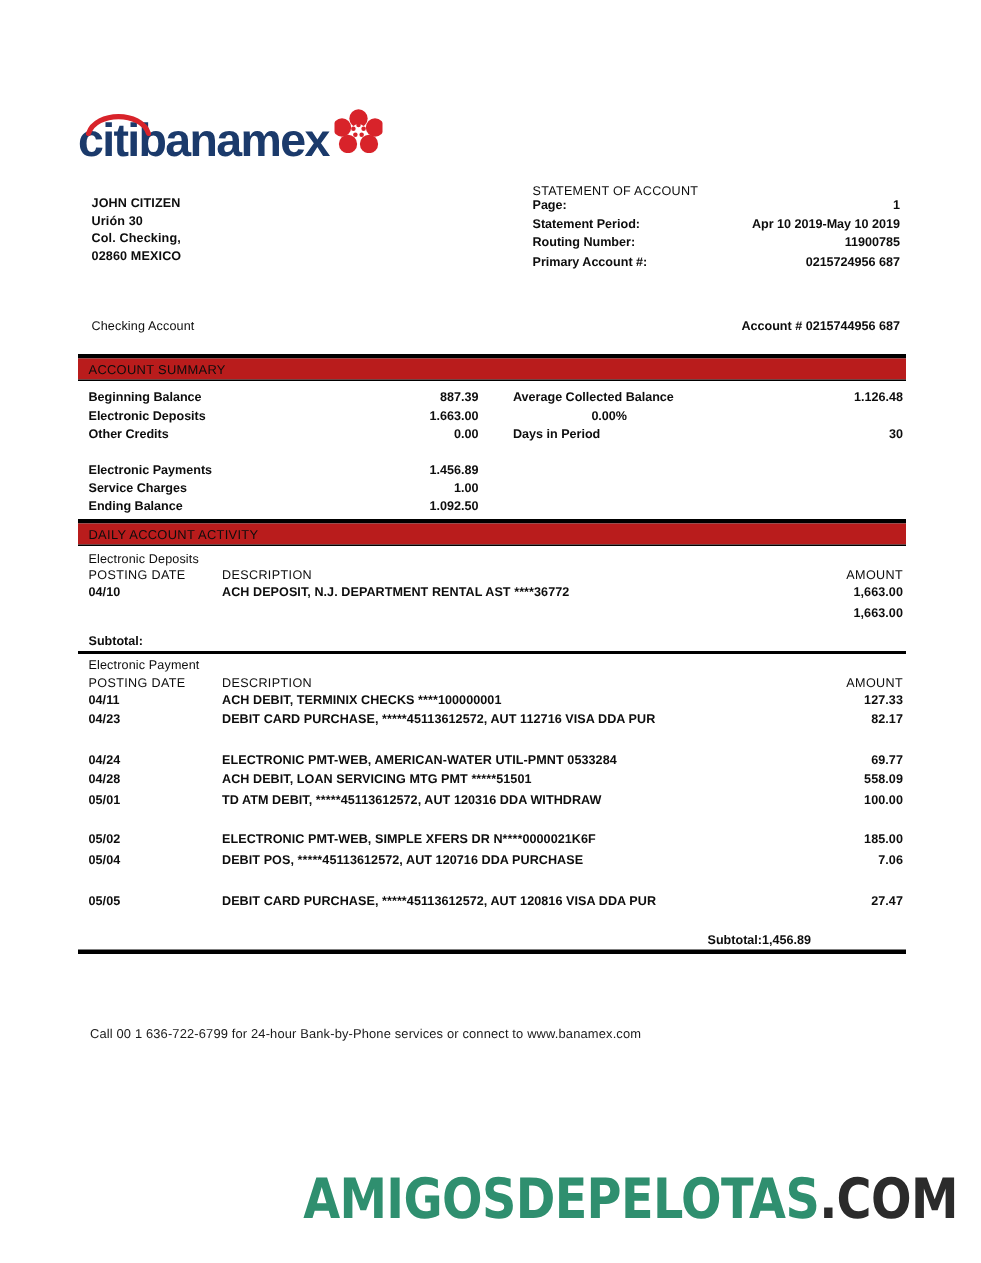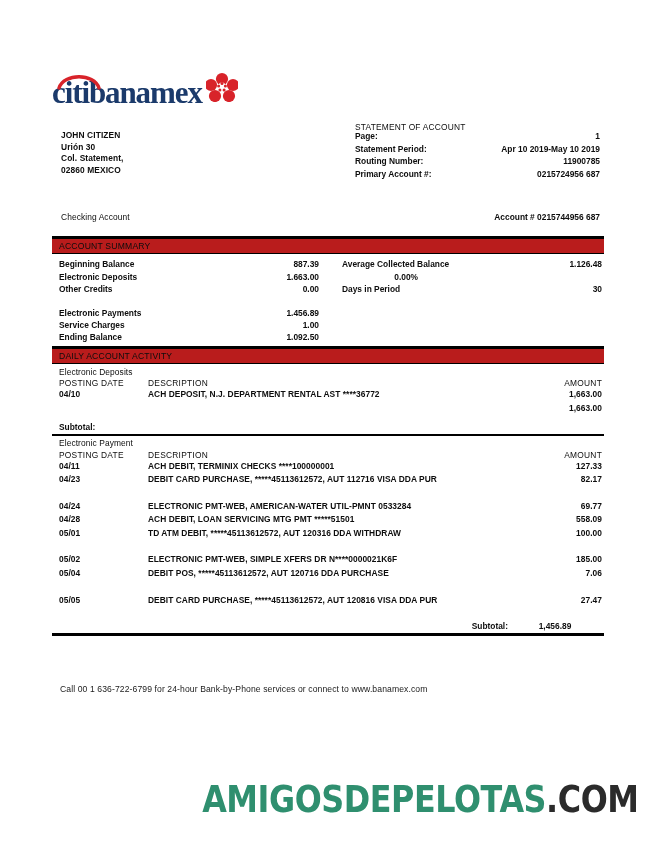--- a/index.html
+++ b/index.html
@@ -14,21 +14,21 @@
     position: relative;
     overflow: hidden;
   }
   .page { position: absolute; inset: 0; background:#fff; }
 
   
   .logo-block { position: absolute; left: 52px; top: 72px; }
   .logo-row { display: flex; align-items: flex-end; }
   .wordmark {
     position: relative;
-    font-family: Liberation Serif, serif;
+    font-family: Liberation Sans, sans-serif;
     font-size: 31px;
     font-weight: 700;
     letter-spacing: -1.1px;
     color: #1b3a6b;
     line-height: 1;
   }
   .arc {
     position: absolute;
     left: 5px; top: -7px;
     width: 44px; height: 20px;
@@ -122,21 +122,21 @@
 
   .subtotal-label {
     font-size: 8.4px; font-weight: 700; padding-left: 7px;
     line-height: 13px;
   }
   .subtotal-right {
     display: flex; font-size: 8.4px; font-weight: 700;
     line-height: 13px; justify-content: flex-end;
   }
   .subtotal-right .st-lbl { width: 92px; text-align: right; }
-  .subtotal-right .st-val { width: 96px; text-align: center; padding-right: 2px; }
+  .subtotal-right .st-val { width: 96px; text-align: left; padding-right: 2px; }
 
   .footer-note {
     position: absolute; left: 60px; top: 684px;
     font-size: 8.6px; letter-spacing: .1px; color: #1a1a1a;
   }
 
   
   .watermark {
     position: absolute; left: 0; right: 0; top: 778px;
     text-align: right; padding-right: 18px;
@@ -184,21 +184,21 @@
             <circle cx="12.6" cy="13.9" r="1.5"></circle>
           </g>
         </svg>
       </span>
     </div>
   </div>
 
   <div class="addr">
     <div>JOHN CITIZEN</div>
     <div>Urión 30</div>
-    <div>Col. Statement,</div>
+    <div>Col. Checking,</div>
     <div>02860 MEXICO</div>
   </div>
   <div class="checking">Checking Account</div>
 
   <div class="soa">STATEMENT OF ACCOUNT</div>
   <div class="meta">
     <div class="meta-row">
       <span class="k">Page:</span>
       <span class="v">1</span>
     </div>

